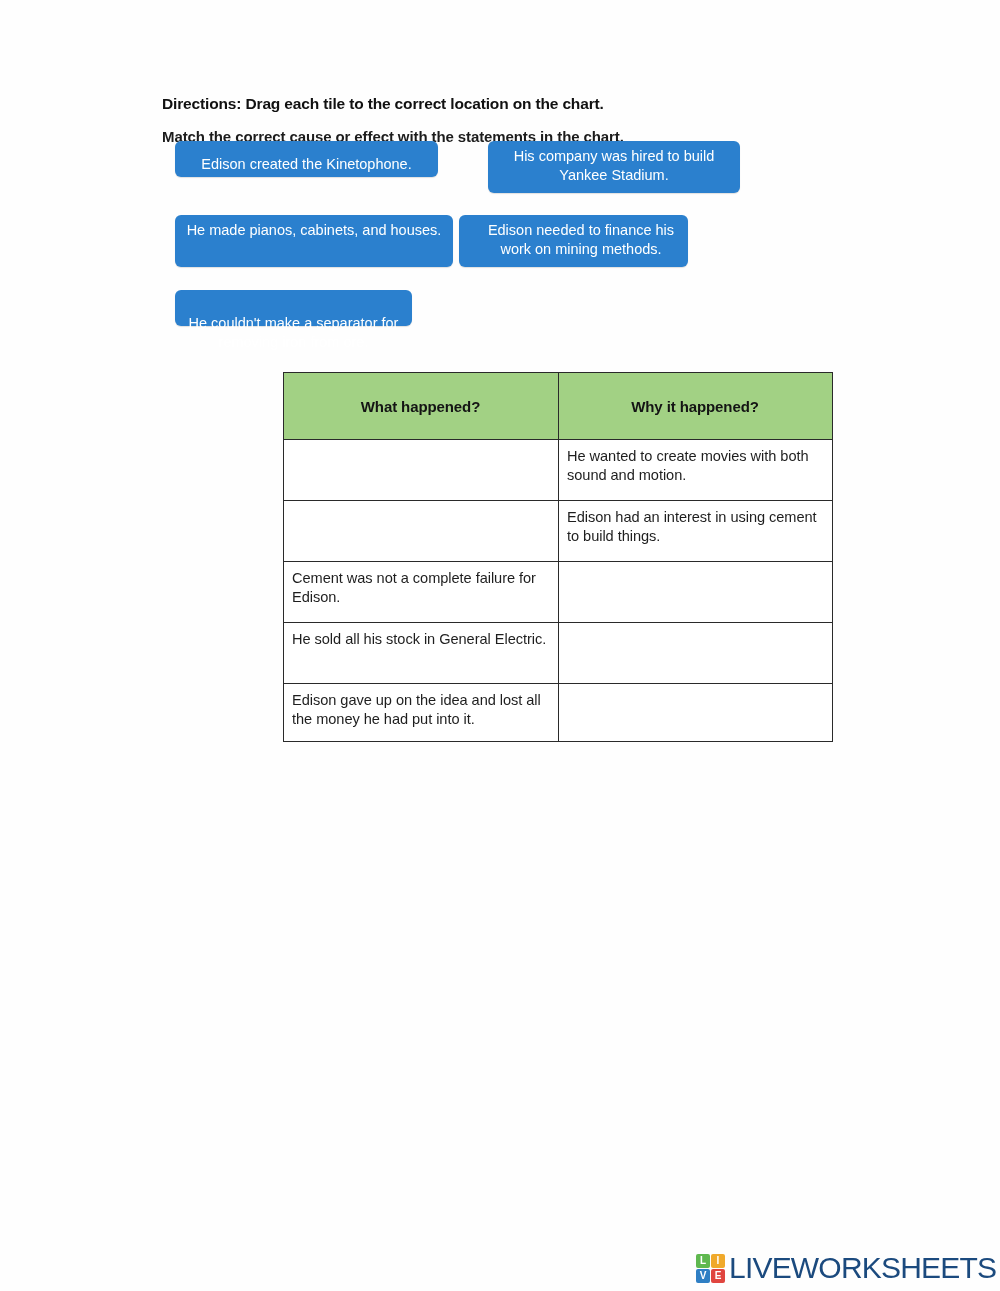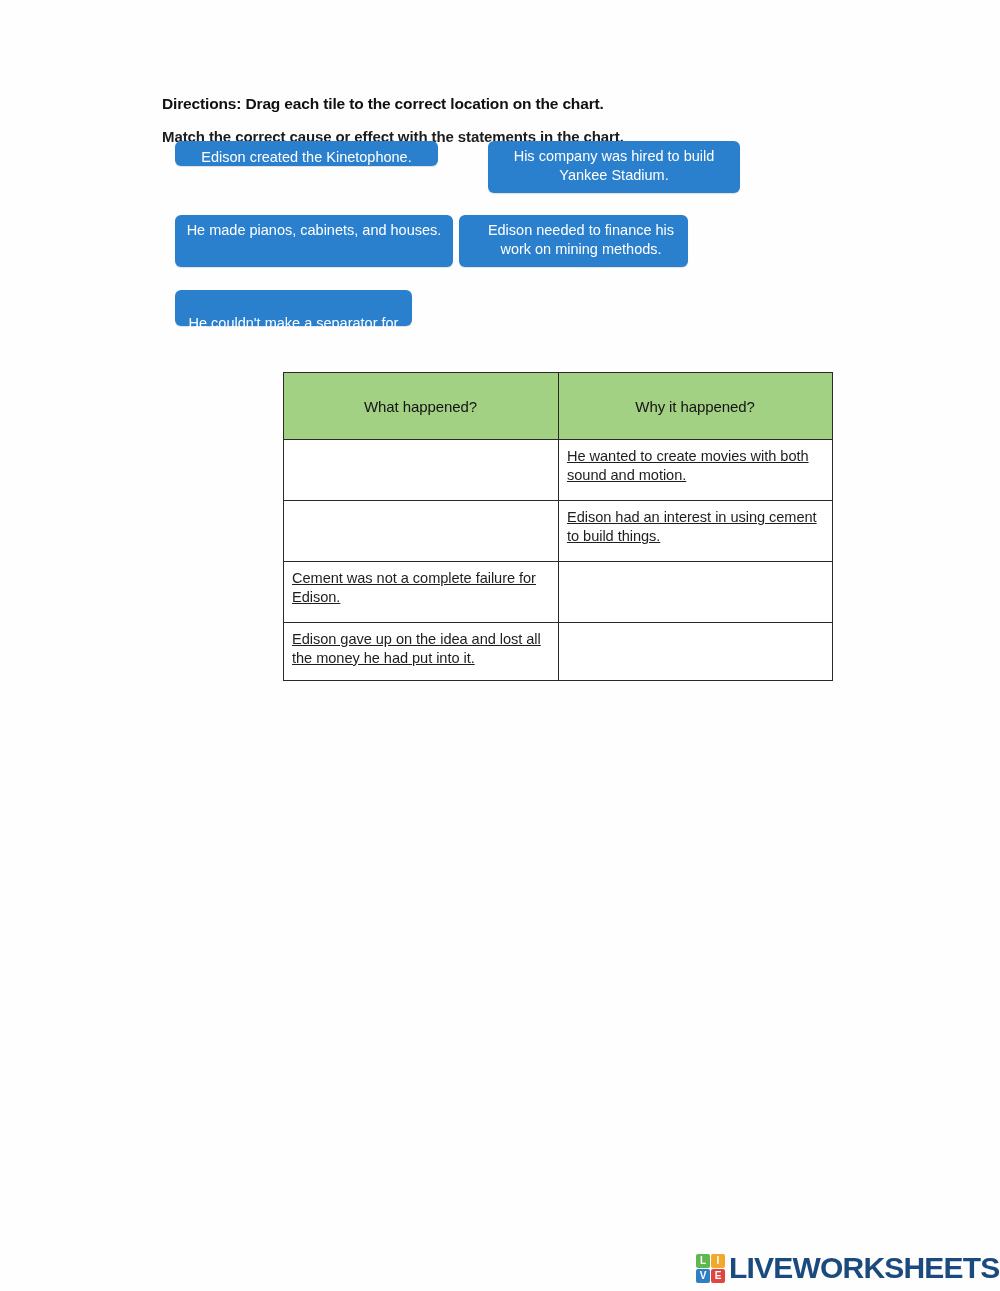--- a/index.html
+++ b/index.html
@@ -56,21 +56,21 @@
     font-size: 14.5px;
     line-height: 19px;
     text-align: center;
     box-sizing: border-box;
     padding: 6px 8px 8px 8px;
     box-shadow: 0 1px 1px rgba(0,0,0,0.12);
     cursor: move;
     user-select: none;
   }
 
-  #tile-0 { left: 175px; top: 141px; width: 263px; height: 25px; padding-top: 7px; }
+  #tile-0 { left: 175px; top: 141px; width: 263px; height: 36px; padding-top: 14px; }
   #tile-1 { left: 488px; top: 141px; width: 252px; height: 52px; padding-top: 6px; }
   #tile-2 { left: 175px; top: 215px; width: 278px; height: 52px; padding-top: 6px; }
   #tile-3 { left: 459px; top: 215px; width: 229px; height: 52px; padding-top: 6px; padding-left: 23px; }
   #tile-4 { left: 175px; top: 290px; width: 237px; height: 36px; padding-top: 24px; }
 
   
   .chart {
     position: absolute;
     left: 283px;
     top: 372px;
@@ -86,32 +86,31 @@
     border: 1.6px solid #2a2a2a;
     box-sizing: border-box;
     vertical-align: top;
     padding: 7px 9px 7px 8px;
   }
   .chart th {
     background: #a2d184;
     text-align: center;
     vertical-align: middle;
     font-size: 15px;
-    font-weight: normal;
+    font-weight: bold;
     color: #141414;
     height: 67px;
     letter-spacing: -0.1px;
   }
   .chart td {
     height: 61px;
     font-size: 14.6px;
     line-height: 19px;
     color: #1e1e1e;
     letter-spacing: -0.05px;
-    text-decoration: underline;
   }
   .chart tr.row-tall td { height: 61px; }
   .chart tr.row-last td { height: 58px; }
   .chart td.empty-slot { cursor: pointer; }
 
   
   .lw-logo {
     position: absolute;
     left: 696px;
     top: 1249px;
@@ -137,21 +136,21 @@
     align-items: center;
     justify-content: center;
     line-height: 1;
   }
   .lw-l { background: #5fb84f; }
   .lw-i { background: #f0a92b; }
   .lw-v { background: #2f7fc4; }
   .lw-e { background: #e0453f; }
   .lw-word {
     font-size: 30px;
-    font-weight: bold;
+    font-weight: normal;
     color: #1b4a7e;
     letter-spacing: -0.8px;
     line-height: 1;
     margin-left: 1px;
   }
 </style>
 </head>
 <body>
 
 <div class="page">
@@ -187,20 +186,24 @@
         <td>He wanted to create movies with both sound and motion.</td>
       </tr>
       <tr class="row-tall">
         <td class="empty-slot"></td>
         <td>Edison had an interest in using cement to build things.</td>
       </tr>
       <tr class="row-tall">
         <td>Cement was not a complete failure for Edison.</td>
         <td class="empty-slot"></td>
       </tr>
+      <tr class="row-tall">
+        <td>He sold all his stock in General Electric.</td>
+        <td class="empty-slot"></td>
+      </tr>
       <tr class="row-last">
         <td>Edison gave up on the idea and lost all the money he had put into it.</td>
         <td class="empty-slot"></td>
       </tr>
     </tbody>
   </table>
 
   <div class="lw-logo">
     <div class="lw-mark">
       <span class="lw-cell lw-l">L</span>

